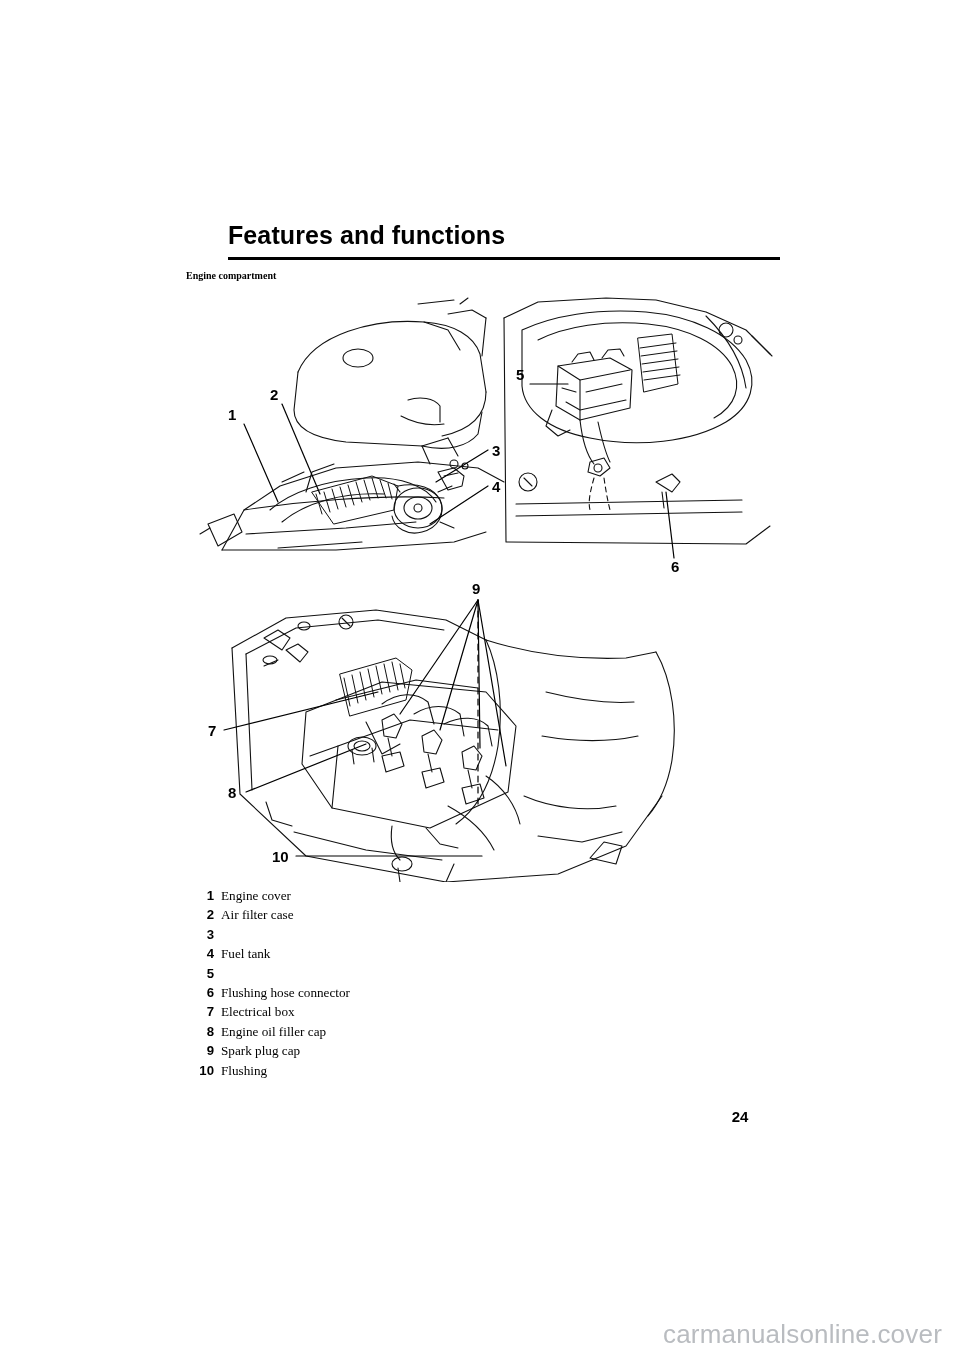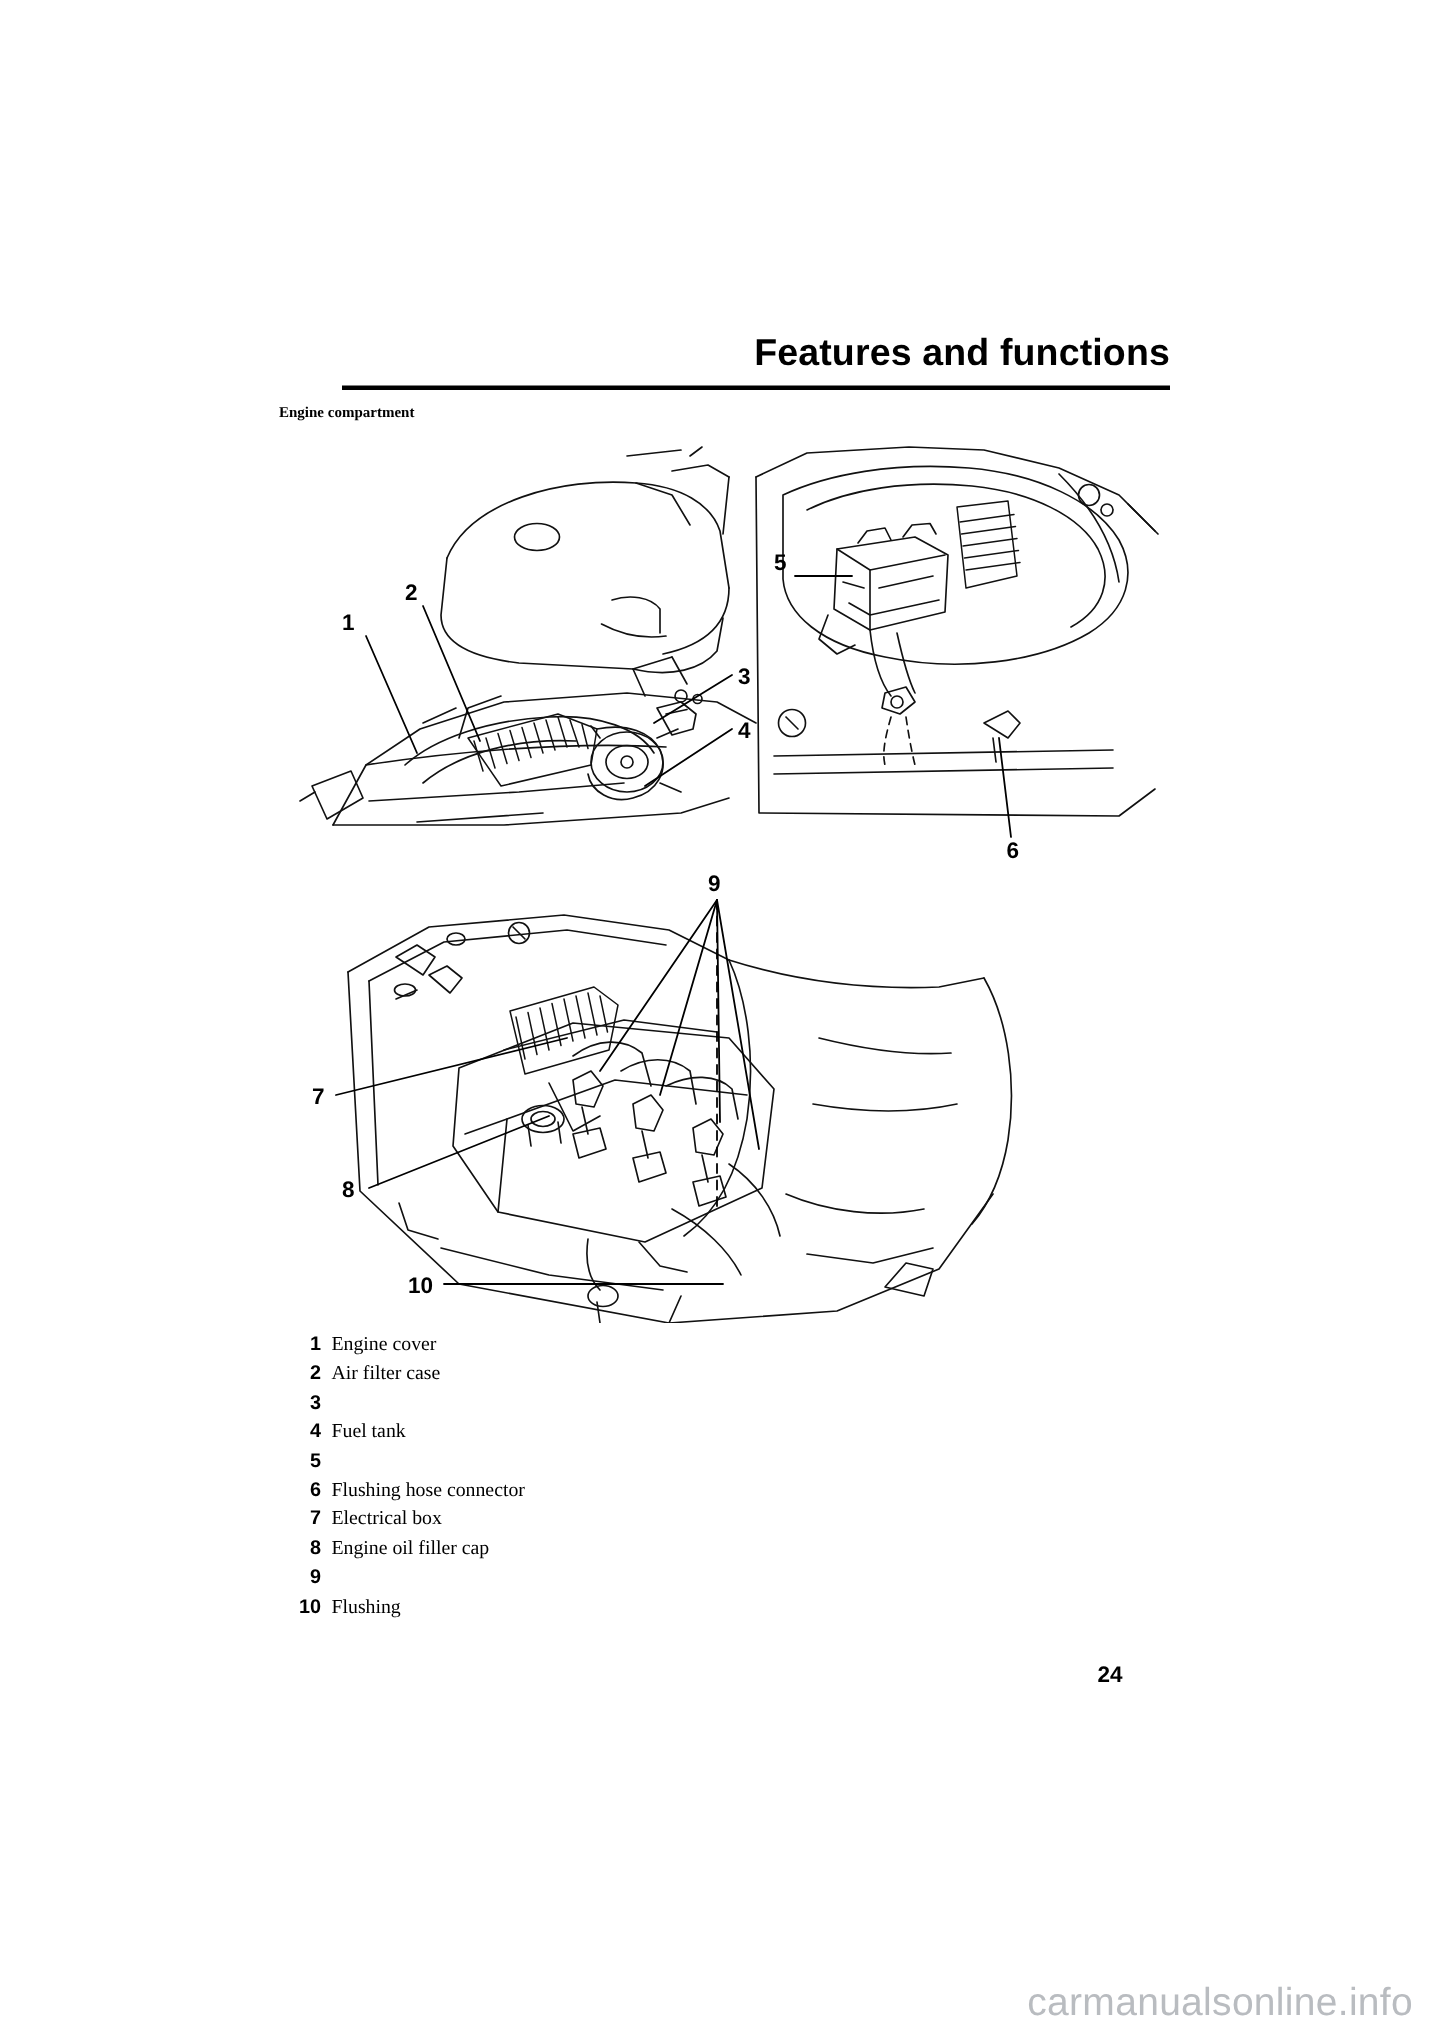--- a/index.html
+++ b/index.html
@@ -23,21 +23,21 @@
     width: 960px;
     height: 1358px;
   }
 
   
   .page-header {
     position: absolute;
     left: 228px;
     top: 222px;
     width: 552px;
-    text-align: right;
+    text-align: left;
   }
   .page-header .title {
     font-size: 25px;
     font-weight: bold;
     letter-spacing: 0.1px;
     line-height: 1.1;
   }
   .header-rule {
     position: absolute;
     left: 228px;
@@ -356,24 +356,25 @@
     <div class="legend-row">
       <span class="legend-num">7</span>
       <span class="legend-label">Electrical box</span>
     </div>
     <div class="legend-row">
       <span class="legend-num">8</span>
       <span class="legend-label">Engine oil filler cap</span>
     </div>
     <div class="legend-row">
       <span class="legend-num">9</span>
+      <span class="legend-label">Spark plug cap</span>
     </div>
     <div class="legend-row">
       <span class="legend-num">10</span>
       <span class="legend-label">Flushing</span>
     </div>
   </div>
 
   <div class="folio">24</div>
 
-  <div class="watermark">carmanualsonline.info</div>
+  <div class="watermark">carmanualsonline.cover</div>
 
 </div>
 
 </body></html>

